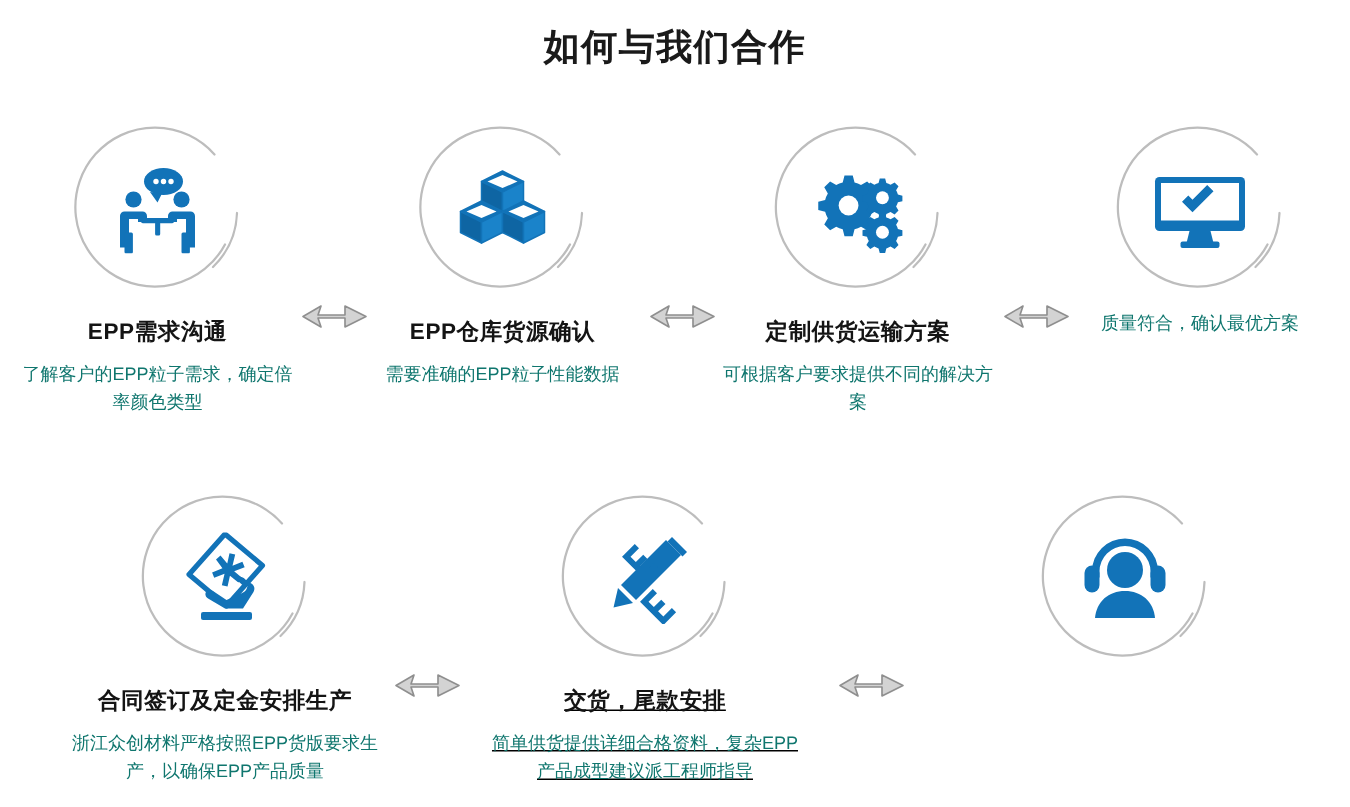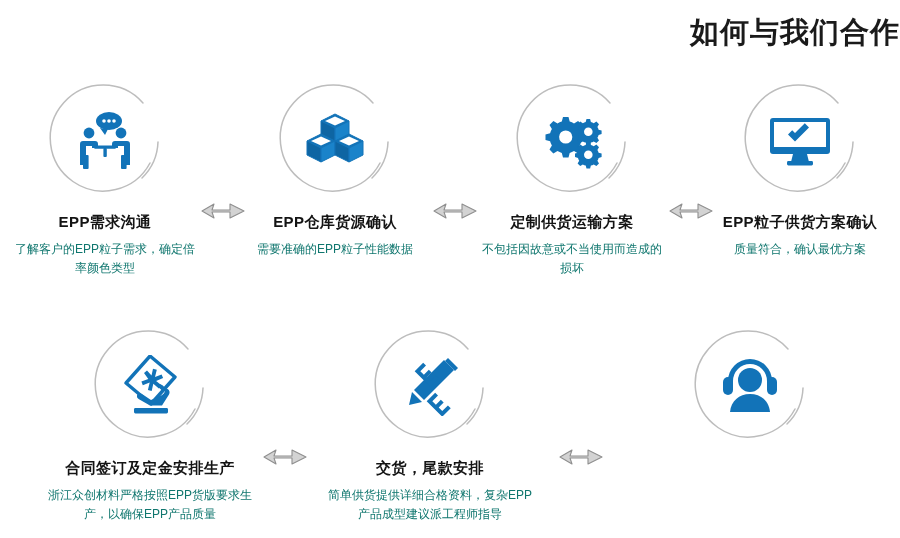--- a/index.html
+++ b/index.html
@@ -5,22 +5,22 @@
   html,body{margin:0;padding:0;}
   body{
     width:900px;height:538px;
     background:#ffffff;
     font-family:"Liberation Sans","DejaVu Sans",sans-serif;
     overflow:hidden;
     position:relative;
   }
   .page-title{
     position:absolute;top:12px;left:0;width:900px;
-    text-align:right;
-    font-size:29px;font-weight:bold;color:#1a1a1a;
+    text-align:center;
+    font-size:24px;font-weight:bold;color:#1a1a1a;
     letter-spacing:1px;
     line-height:40px;
   }
   .row{position:absolute;left:0;width:834px;height:200px;}
   .row-1{top:82px;}
   .row-2{top:328px;}
 
   .step{
     position:absolute;
     width:200px;
@@ -152,21 +152,21 @@
             <circle cx="24.7" cy="26" r="6.6" fill="#ffffff"></circle>
             <path d="M45.5 8 l3.6 0 l0.8 3 a10 10 0 0 1 2.8 1.2 l2.7-1.6 l2.6 2.6 l-1.6 2.7 a10 10 0 0 1 1.2 2.8 l3 0.8 l0 3.6 l-3 0.8 a10 10 0 0 1 -1.2 2.8 l1.6 2.7 l-2.6 2.6 l-2.7-1.6 a10 10 0 0 1 -2.8 1.2 l-0.8 3 l-3.6 0 l-0.8-3 a10 10 0 0 1 -2.8-1.2 l-2.7 1.6 l-2.6-2.6 l1.6-2.7 a10 10 0 0 1 -1.2-2.8 l-3-0.8 l0-3.6 l3-0.8 a10 10 0 0 1 1.2-2.8 l-1.6-2.7 l2.6-2.6 l2.7 1.6 a10 10 0 0 1 2.8-1.2 z"></path>
             <circle cx="47.3" cy="20.8" r="4.3" fill="#ffffff"></circle>
             <path d="M45.5 31 l3.6 0 l0.8 3 a10 10 0 0 1 2.8 1.2 l2.7-1.6 l2.6 2.6 l-1.6 2.7 a10 10 0 0 1 1.2 2.8 l3 0.8 l0 3.6 l-3 0.8 a10 10 0 0 1 -1.2 2.8 l1.6 2.7 l-2.6 2.6 l-2.7-1.6 a10 10 0 0 1 -2.8 1.2 l-0.8 3 l-3.6 0 l-0.8-3 a10 10 0 0 1 -2.8-1.2 l-2.7 1.6 l-2.6-2.6 l1.6-2.7 a10 10 0 0 1 -1.2-2.8 l-3-0.8 l0-3.6 l3-0.8 a10 10 0 0 1 1.2-2.8 l-1.6-2.7 l2.6-2.6 l2.7 1.6 a10 10 0 0 1 2.8-1.2 z"></path>
             <circle cx="47.3" cy="43.8" r="4.3" fill="#ffffff"></circle>
           </g>
         </svg>
       </div>
     </div>
     <div class="step-title">定制供货运输方案</div>
-    <div class="step-desc">不包括因故意或不当使用而造成的损坏</div>
+    <div class="step-desc">可根据客户要求提供不同的解决方案</div>
   </div>
 
   <div class="arrow" style="left:668px;top:118px;">
     <svg width="46" height="22" viewBox="0 0 46 22">
       <path d="M2 11 L14 4 L12 10 L30 10 L30 4 L44 11 L30 18 L30 12 L12 12 L14 18 Z" fill="#d3d3d3" stroke="#8f8f8f" stroke-width="1.1" stroke-linejoin="round"></path>
     </svg>
   </div>
 
   <div class="step" style="left:700px;width:200px;">
     <div class="ring-wrap">
@@ -179,21 +179,20 @@
           <g fill="#1273b8">
             <path d="M4 6 h54 a3 3 0 0 1 3 3 v30 a3 3 0 0 1 -3 3 h-54 a3 3 0 0 1 -3 -3 v-30 a3 3 0 0 1 3 -3 z"></path>
             <rect x="5" y="10" width="52" height="25" fill="#ffffff"></rect>
             <path d="M19 22.5 l7 7 l14 -14 l-4.2 -4.2 l-9.8 9.8 l-2.8 -2.8 z" fill="#1273b8"></path>
             <path d="M24 42 h14 l2 8 h-18 z"></path>
             <rect x="18" y="49" width="26" height="4.4" rx="1.4"></rect>
           </g>
         </svg>
       </div>
     </div>
-    <div class="step-title">EPP粒子供货方案确认</div>
     <div class="step-desc">质量符合，确认最优方案</div>
   </div>
 </div>
 
 <div class="row row-2">
 
   <div class="step" style="left:40px;width:220px;">
     <div class="ring-wrap">
       <svg width="116" height="116" viewBox="0 0 116 116" aria-hidden="true">
         <path d="M96 21 A53 53 0 1 0 103 81" fill="none" stroke="#bdbdbd" stroke-width="1.5" stroke-linecap="round"></path>
@@ -213,21 +212,21 @@
     <div class="step-title">合同签订及定金安排生产</div>
     <div class="step-desc">浙江众创材料严格按照EPP货版要求生产，以确保EPP产品质量</div>
   </div>
 
   <div class="arrow" style="left:262px;top:118px;">
     <svg width="46" height="22" viewBox="0 0 46 22">
       <path d="M2 11 L14 4 L12 10 L30 10 L30 4 L44 11 L30 18 L30 12 L12 12 L14 18 Z" fill="#d3d3d3" stroke="#8f8f8f" stroke-width="1.1" stroke-linejoin="round"></path>
     </svg>
   </div>
 
-  <div class="step" style="left:320px;width:220px;">
+  <div class="step" style="left:320px;width:220px;text-decoration:underline;">
     <div class="ring-wrap">
       <svg width="116" height="116" viewBox="0 0 116 116" aria-hidden="true">
         <path d="M96 21 A53 53 0 1 0 103 81" fill="none" stroke="#bdbdbd" stroke-width="1.5" stroke-linecap="round"></path>
         <path d="M111 60 A53 53 0 0 1 95 96" fill="none" stroke="#bdbdbd" stroke-width="1.5" stroke-linecap="round"></path>
       </svg>
       <div class="icon-holder">
         <svg width="60" height="60" viewBox="0 0 60 60">
           <g fill="#1273b8">
             <path d="M44 4 l10 10 l-30 30 l-10 -10 z"></path>
             <path d="M47 1 l3 -3 l0 0 l10 10 l-3 3 z" transform="translate(-2,4)"></path>

